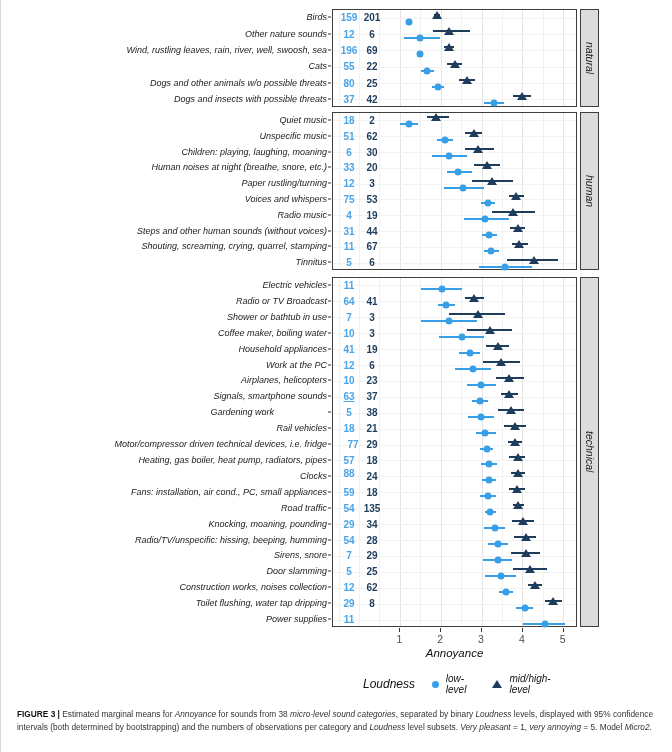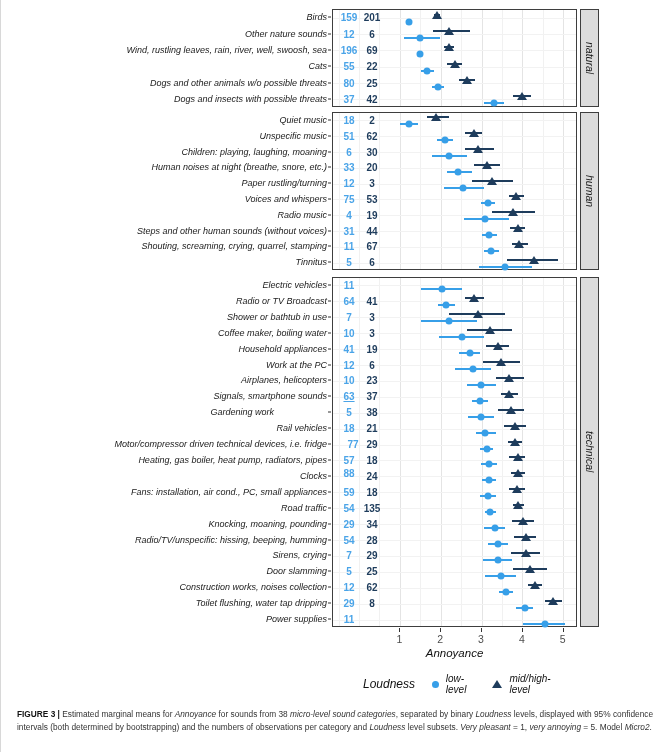--- a/index.html
+++ b/index.html
@@ -436,21 +436,21 @@
       <div class="cat-label" style="top: 475.864px; width: 326px;">Clocks</div>
       <div class="ytick" style="left: 327px; top: 475.864px; background: rgb(51, 51, 51);"></div>
       <div class="cat-label" style="top: 491.773px; width: 326px;">Fans: installation, air cond., PC, small appliances</div>
       <div class="ytick" style="left: 327px; top: 491.773px; background: rgb(51, 51, 51);"></div>
       <div class="cat-label" style="top: 507.682px; width: 326px;">Road traffic</div>
       <div class="ytick" style="left: 327px; top: 507.682px; background: rgb(51, 51, 51);"></div>
       <div class="cat-label" style="top: 523.591px; width: 326px;">Knocking, moaning, pounding</div>
       <div class="ytick" style="left: 327px; top: 523.591px; background: rgb(51, 51, 51);"></div>
       <div class="cat-label" style="top: 539.5px; width: 326px;">Radio/TV/unspecific: hissing, beeping, humming</div>
       <div class="ytick" style="left: 327px; top: 539.5px; background: rgb(51, 51, 51);"></div>
-      <div class="cat-label" style="top: 555.409px; width: 326px;">Sirens, crying</div>
+      <div class="cat-label" style="top: 555.409px; width: 326px;">Sirens, snore</div>
       <div class="ytick" style="left: 327px; top: 555.409px; background: rgb(51, 51, 51);"></div>
       <div class="cat-label" style="top: 571.318px; width: 326px;">Door slamming</div>
       <div class="ytick" style="left: 327px; top: 571.318px; background: rgb(51, 51, 51);"></div>
       <div class="cat-label" style="top: 587.227px; width: 326px;">Construction works, noises collection</div>
       <div class="ytick" style="left: 327px; top: 587.227px; background: rgb(51, 51, 51);"></div>
       <div class="cat-label" style="top: 603.136px; width: 326px;">Toilet flushing, water tap dripping</div>
       <div class="ytick" style="left: 327px; top: 603.136px; background: rgb(51, 51, 51);"></div>
       <div class="cat-label" style="top: 619.045px; width: 326px;">Power supplies</div>
       <div class="ytick" style="left: 327px; top: 619.045px; background: rgb(51, 51, 51);"></div>
       <div class="strip" style="left: 579px; top: 277px; height: 350px; background: rgb(220, 220, 220); border-color: rgb(62, 62, 62);">

